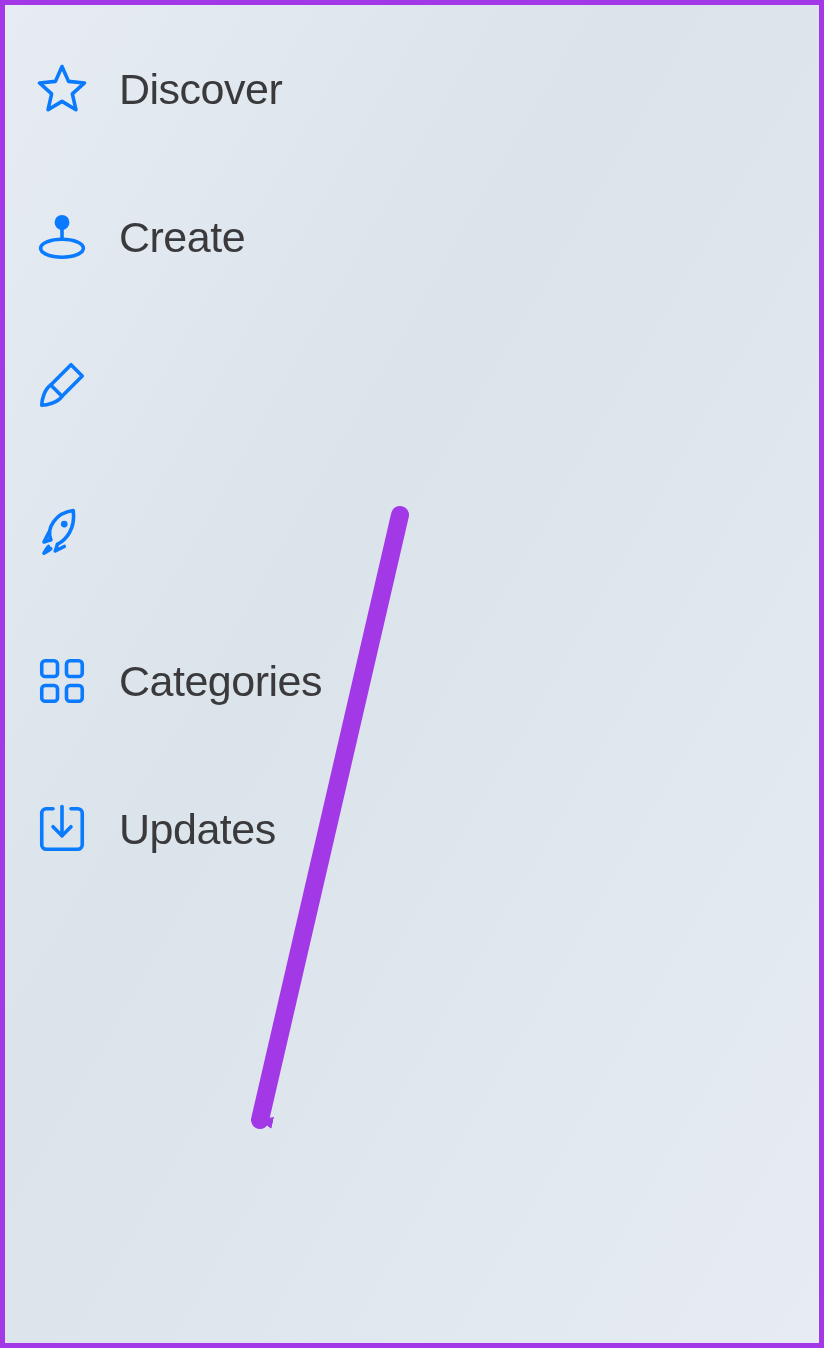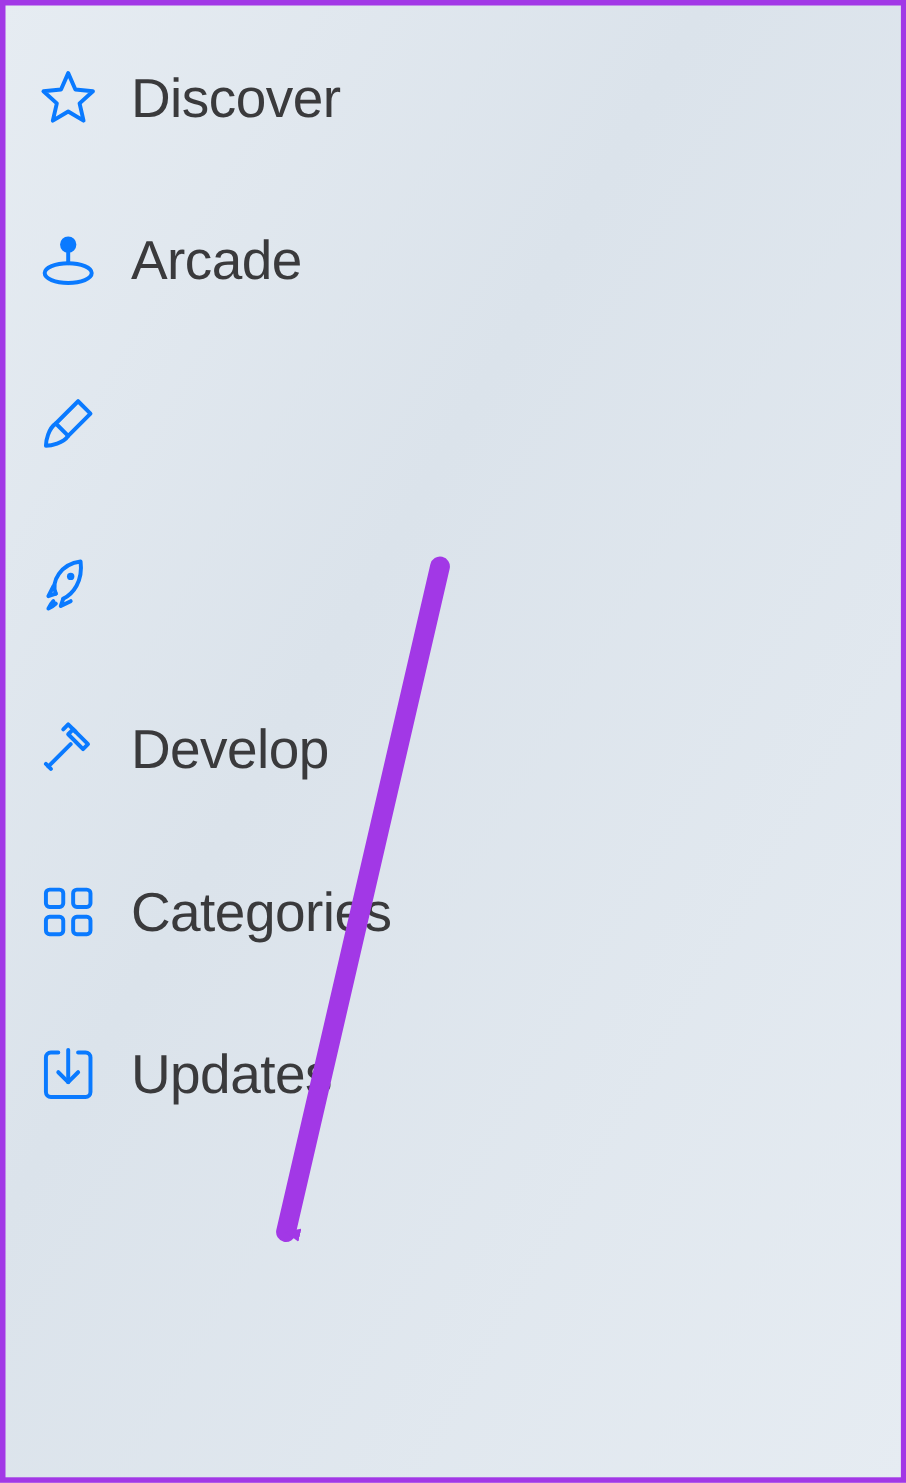--- a/index.html
+++ b/index.html
@@ -34,21 +34,21 @@
   .icon-wrap svg {
     width: 54px;
     height: 54px;
     stroke: #0a7aff;
     fill: none;
     stroke-width: 3.2;
     stroke-linecap: round;
     stroke-linejoin: round;
   }
   .label {
-    font-size: 50px;
+    font-size: 43px;
     font-weight: 400;
     color: #3a3a3c;
     letter-spacing: -0.5px;
   }
   .annotation-arrow {
     position: absolute;
     left: 225px;
     top: 505px;
     pointer-events: none;
   }
@@ -69,21 +69,21 @@
   </div>
 
   <div class="sidebar-item">
     <span class="icon-wrap">
       <svg viewBox="0 0 48 48">
         <circle cx="24" cy="11" r="5" fill="#0a7aff" stroke="#0a7aff"></circle>
         <line x1="24" y1="16" x2="24" y2="26"></line>
         <ellipse cx="24" cy="34" rx="19" ry="8"></ellipse>
       </svg>
     </span>
-    <span class="label">Arcade</span>
+    <span class="label">Create</span>
   </div>
 
   <div class="sidebar-item">
     <span class="icon-wrap">
       <svg viewBox="0 0 48 48">
         <path d="M32 6 L42 16 L24 34 L14 24 Z"></path>
         <path d="M14 24 C8 28 6 38 6 42 C10 42 20 40 24 34"></path>
       </svg>
     </span>
   </div>
@@ -94,31 +94,20 @@
       <svg viewBox="0 0 48 48">
         <path d="M14 30 C10 20 18 6 34 4 C36 20 28 30 20 34"></path>
         <circle cx="26" cy="16" r="3" fill="#0a7aff" stroke="none"></circle>
         <path d="M14 30 L8 32 L12 24"></path>
         <path d="M20 34 L18 40 L26 36"></path>
         <path d="M12 36 C10 38 8 42 8 42 C8 42 12 40 14 38"></path>
       </svg>
     </span>
   </div>
 
-  <div class="sidebar-item">
-    <span class="icon-wrap">
-      <svg viewBox="0 0 48 48">
-        <path d="M28 8 L40 20 L36 24 L24 12 Z"></path>
-        <path d="M30 10 L24 4 L20 8"></path>
-        <line x1="26" y1="20" x2="8" y2="38"></line>
-        <path d="M6 36 L10 40"></path>
-      </svg>
-    </span>
-    <span class="label">Develop</span>
-  </div>
 
   <div class="sidebar-item">
     <span class="icon-wrap">
       <svg viewBox="0 0 48 48">
         <rect x="6" y="6" width="14" height="14" rx="3"></rect>
         <rect x="28" y="6" width="14" height="14" rx="3"></rect>
         <rect x="6" y="28" width="14" height="14" rx="3"></rect>
         <rect x="28" y="28" width="14" height="14" rx="3"></rect>
       </svg>
     </span>

